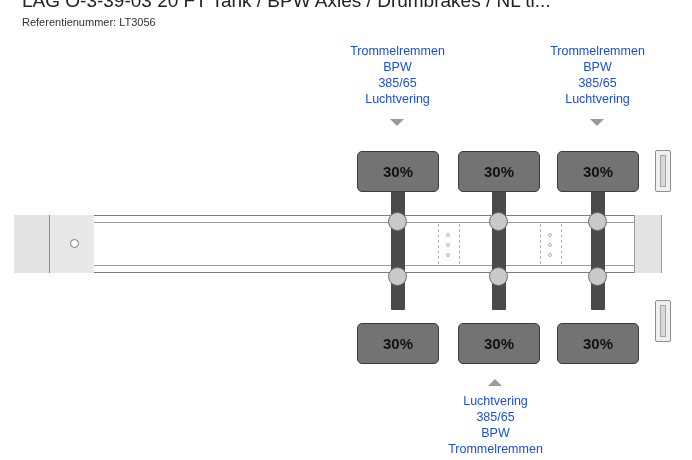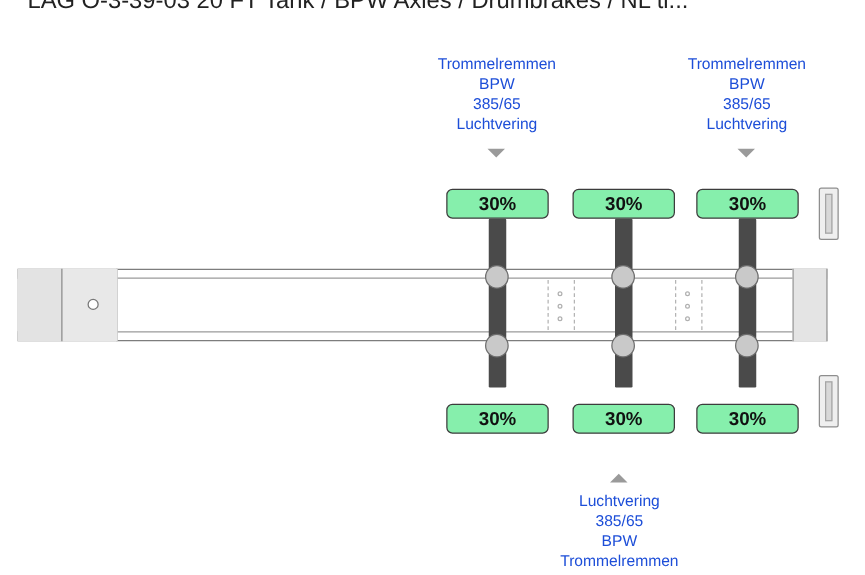--- a/index.html
+++ b/index.html
@@ -153,38 +153,39 @@
     position: absolute;
     width: 19px; height: 19px;
     border-radius: 50%;
     background: #c9c9c9;
     border: 1.5px solid #6e6e6e;
   }
 
   
   .tyre {
     position: absolute;
-    width: 82px; height: 24px;
-    background: #86efac;
+    width: 82px; height: 41px;
+    background: #737373;
     border: 1.8px solid #3c3c3c;
     border-radius: 5px;
     display: flex;
     align-items: center;
     justify-content: center;
     font-size: 15px;
     font-weight: bold;
     color: #111111;
   }
 </style>
 </head>
 <body>
 
 <div id="root">
 
   <div id="title">LAG O-3-39-03 20 FT Tank / BPW Axles / Drumbrakes / NL ti...</div>
+  <div id="refline">Referentienummer: LT3056</div>
 
   <div class="anno" style="left:325px; top:43px; width:145px;">
     <span>Trommelremmen</span>
     <span>BPW</span>
     <span>385/65</span>
     <span>Luchtvering</span>
   </div>
   <div class="caret caret-down" style="left:390px; top:119px;"></div>
 
   <div class="anno" style="left:525px; top:43px; width:145px;">

